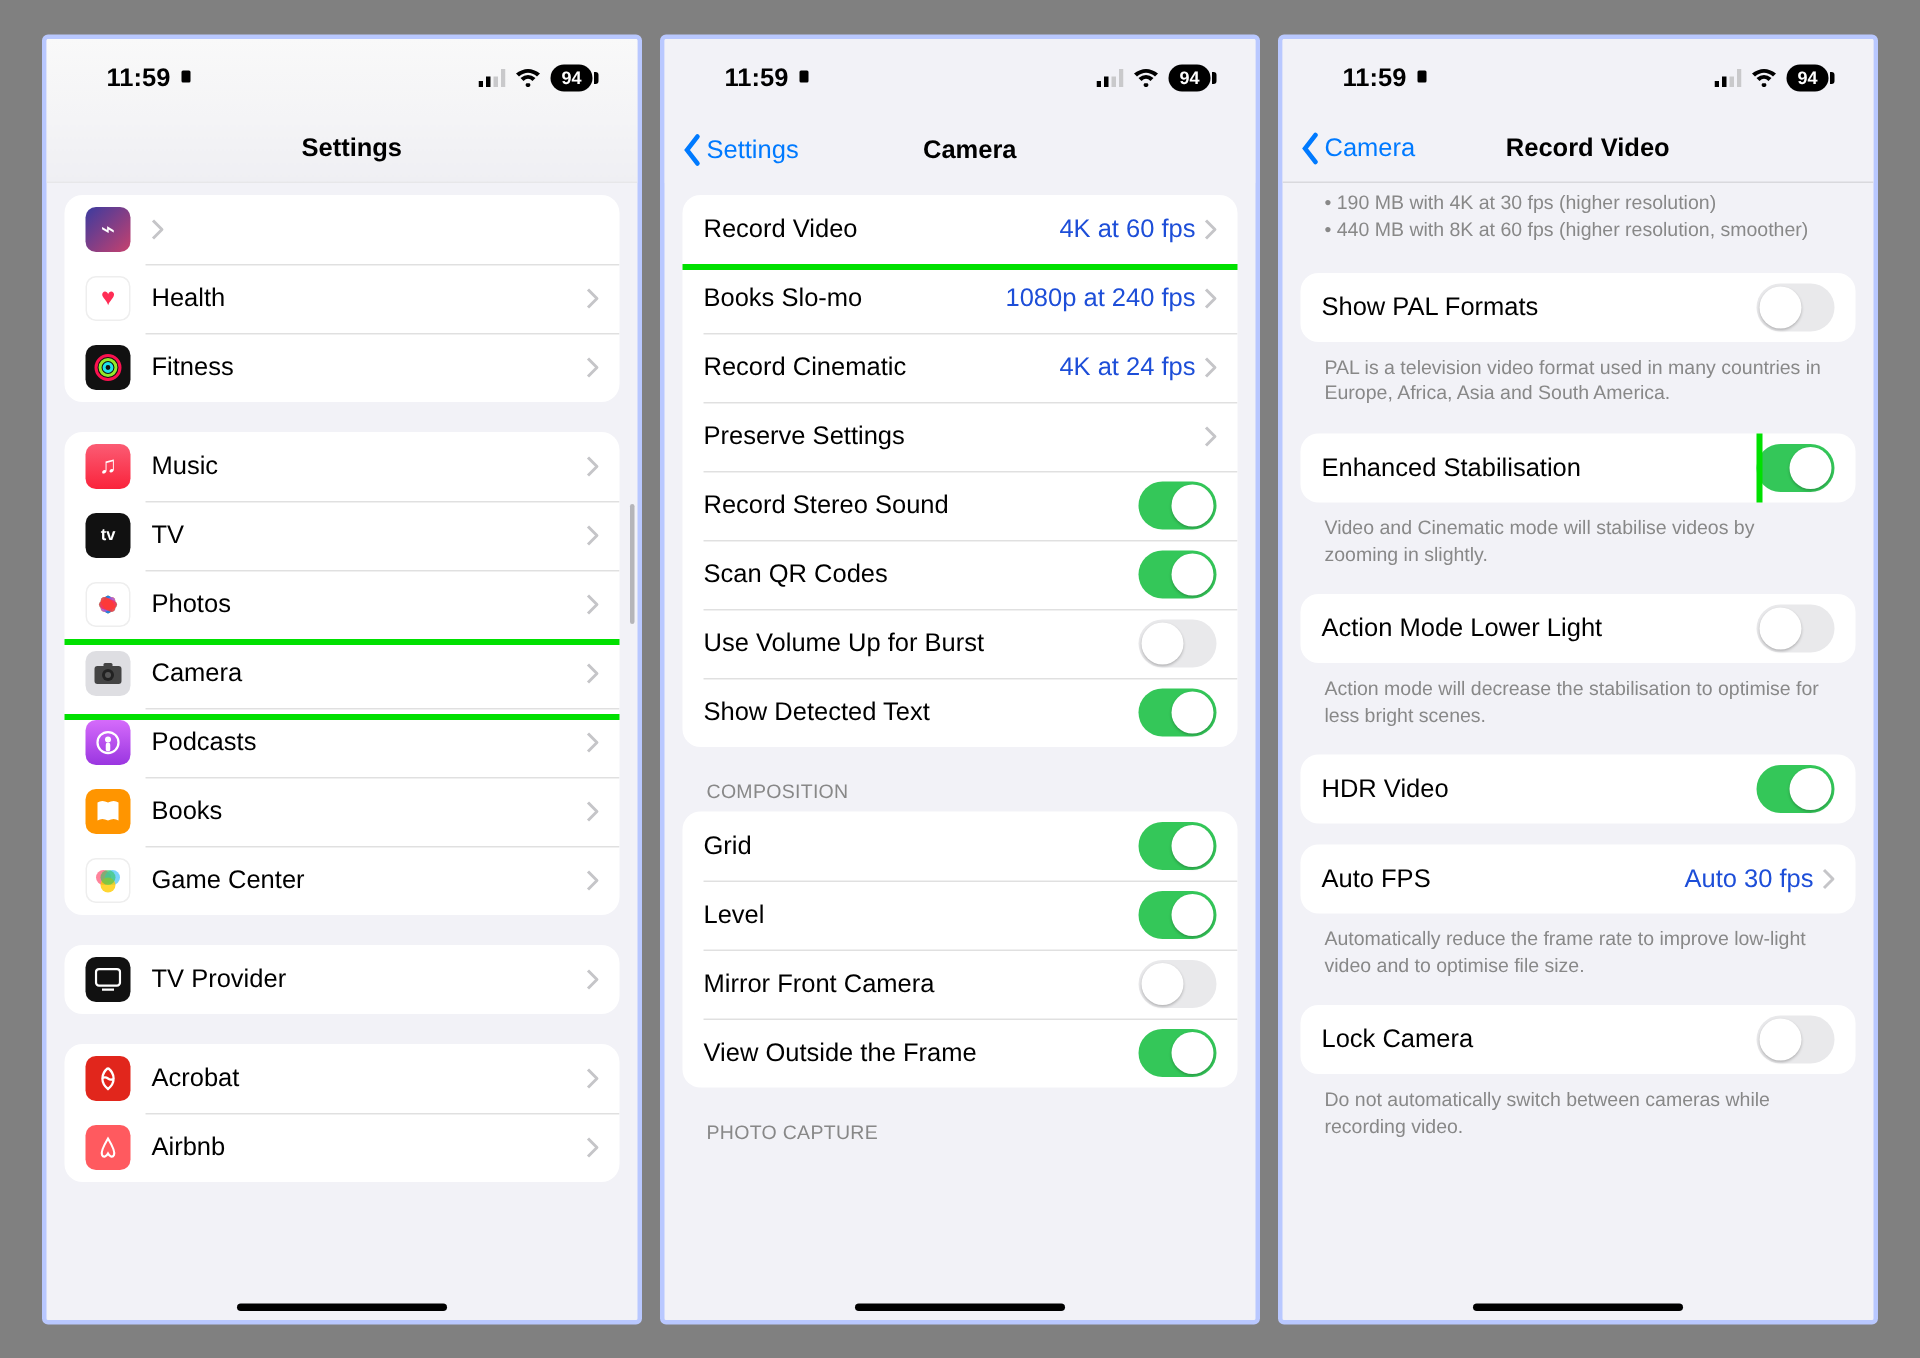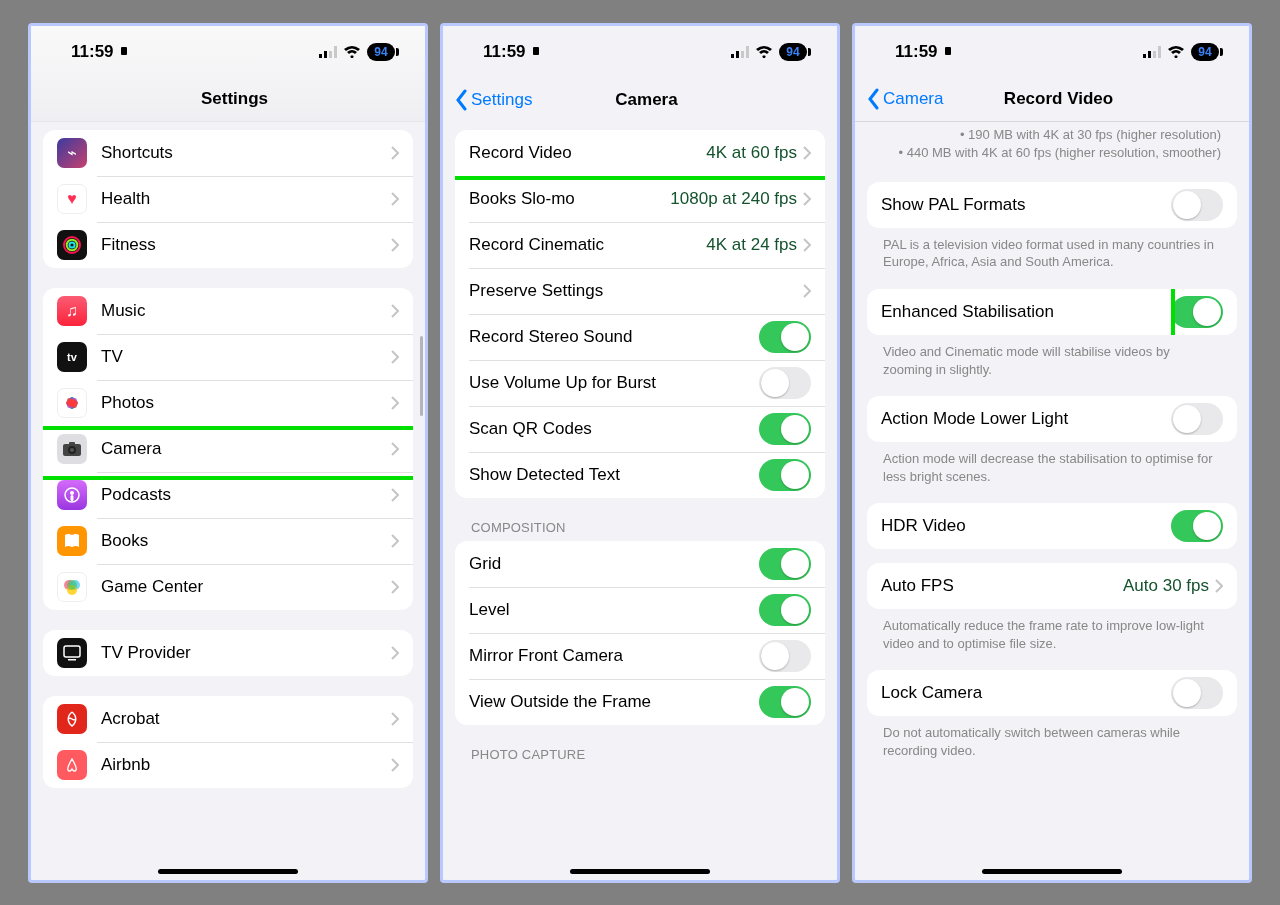--- a/index.html
+++ b/index.html
@@ -33,21 +33,21 @@
     font-weight: 600;
     font-size: 17px;
     color: #000;
   }
   .phone1 .status-bar { background: linear-gradient(#f9f9f9,#f4f4f6); }
   .phone2 .status-bar, .phone3 .status-bar { background: #f2f2f7; }
   .status-left { display:flex; align-items:center; gap:4px; }
   .status-right { display:flex; align-items:center; gap:6px; }
   .bars svg, .wifi svg { display:block; }
   .battery-pill {
-    background:#000; color:#3b82f6; font-size:12px; font-weight:700;
+    background:#000; color:#ffffff; font-size:12px; font-weight:700;
     border-radius:10px; padding:2px 6px; min-width:28px; text-align:center;
     position:relative;
   }
   .battery-pill::after{
     content:""; position:absolute; right:-4px; top:50%; transform:translateY(-50%);
     width:3px; height:8px; background:#000; border-radius:0 2px 2px 0;
   }
   .nav-bar {
     height: 44px;
     display:flex; align-items:center; justify-content:center;
@@ -83,21 +83,21 @@
     content:""; position:absolute; left:14px; right:0; top:0;
     height:1px; background:rgba(0,0,0,0.12);
   }
   .row.with-icon + .row.with-icon::before { left:54px; }
   .row .icon {
     width:30px; height:30px; border-radius:7px;
     margin-right:14px; flex-shrink:0;
     display:flex; align-items:center; justify-content:center;
   }
   .row .label { flex:1; font-size:17px; color:#000; }
-  .row .value { font-size:17px; color:#14532d; margin-right:6px; }
+  .row .value { font-size:17px; color:#1d4ed8; margin-right:6px; }
   .chevron {
     color:#c5c5c8;
   }
   .chevron svg{ width:8px; height:14px; display:block;}
   .toggle {
     width:52px; height:32px; border-radius:16px; position:relative;
     background:#e9e9eb; flex-shrink:0;
   }
   .toggle::after{
     content:""; position:absolute; top:2px; left:2px;
@@ -114,21 +114,20 @@
     position:absolute; bottom:6px; left:50%; transform:translateX(-50%);
     width:140px; height:5px; background:#000; border-radius:3px;
   }
   .scrollbar-hint{
     position:absolute; right:2px; top:310px; width:3px; height:80px;
     background:rgba(0,0,0,0.25); border-radius:2px;
   }
   .footer-text-block{
     font-size:13px; color:#888; line-height:1.4;
     padding: 0 28px 10px 28px;
-    text-align: right;
   }
   .bullet-line::before{ content:"• "; }
   
   .bg-shortcuts{background:linear-gradient(135deg,#3b3b9f,#c7416e);}
   .bg-health{background:#fff;border:1px solid #eee;}
   .bg-fitness{background:#111;}
   .bg-music{background:linear-gradient(#fb5c74,#fa233b);}
   .bg-tv{background:#111;}
   .bg-photos{background:#fff;border:1px solid #eee;}
   .bg-camera{background:#dedee2;}
@@ -175,21 +174,20 @@
     <span class="nav-title">Settings</span>
   </div>
   <div class="content">
     <div class="scrollbar-hint"></div>
 
     <div class="group first">
       <div class="row with-icon">
         <div class="icon bg-shortcuts">
             <span class="icon-inner-white">⌁</span>
           </div>
-        <span class="label">Shortcuts</span>
         <span class="chevron">
             <svg viewBox="0 0 8 14">
               <path d="M1 1 L7 7 L1 13" stroke="currentColor" stroke-width="2" fill="none"></path>
             </svg>
           </span>
       </div>
       <div class="row with-icon">
         <div class="icon bg-health">
             <span style="color:#ff2d55">♥</span>
           </div>
@@ -443,26 +441,26 @@
             <svg viewBox="0 0 8 14">
               <path d="M1 1 L7 7 L1 13" stroke="currentColor" stroke-width="2" fill="none"></path>
             </svg>
           </span>
       </div>
       <div class="row">
         <span class="label">Record Stereo Sound</span>
         <div class="toggle on"></div>
       </div>
       <div class="row">
+        <span class="label">Scan QR Codes</span>
+        <div class="toggle on"></div>
+      </div>
+      <div class="row">
         <span class="label">Use Volume Up for Burst</span>
         <div class="toggle"></div>
-      </div>
-      <div class="row">
-        <span class="label">Scan QR Codes</span>
-        <div class="toggle on"></div>
       </div>
       <div class="row">
         <span class="label">Show Detected Text</span>
         <div class="toggle on"></div>
       </div>
       <div class="highlight-box" style="left:-8px;right:-8px;top:-6px;height:56px"></div>
     </div>
 
     <div class="group-header">COMPOSITION</div>
     <div class="group" style="margin-top:0">
@@ -519,21 +517,21 @@
       <svg viewBox="0 0 14 22">
           <path d="M10 2 L3 11 L10 20" stroke="#007aff" stroke-width="3" fill="none" stroke-linecap="round"></path>
         </svg>
       <span>Camera</span>
     </div>
     <span class="nav-title">Record Video</span>
   </div>
   <div class="content">
     <div class="footer-text-block" style="padding-top:6px">
       <div class="bullet-line">190 MB with 4K at 30 fps (higher resolution)</div>
-      <div class="bullet-line">440 MB with 4K at 60 fps (higher resolution, smoother)</div>
+      <div class="bullet-line">440 MB with 8K at 60 fps (higher resolution, smoother)</div>
     </div>
 
     <div class="group" style="margin-top:10px">
       <div class="row">
         <span class="label">Show PAL Formats</span>
         <div class="toggle"></div>
       </div>
     </div>
     <div class="group-footer">PAL is a television video format used in many countries in Europe, Africa, Asia and South America.</div>
 

